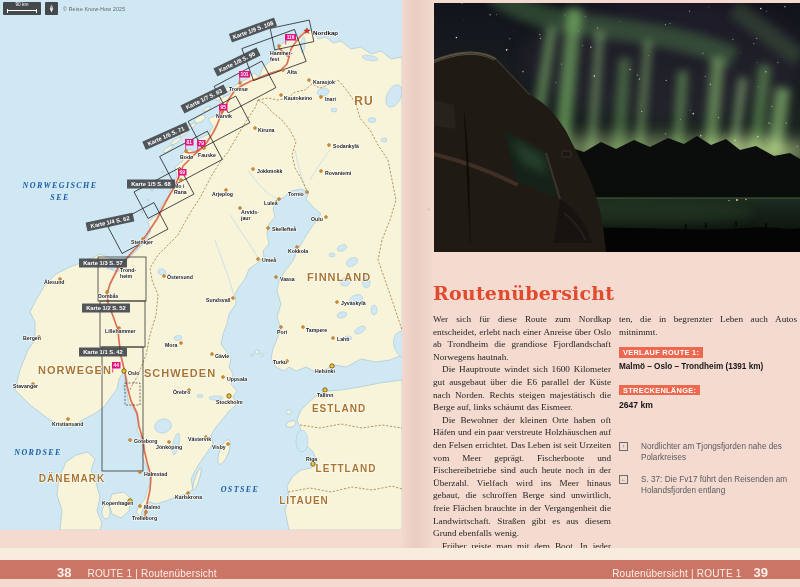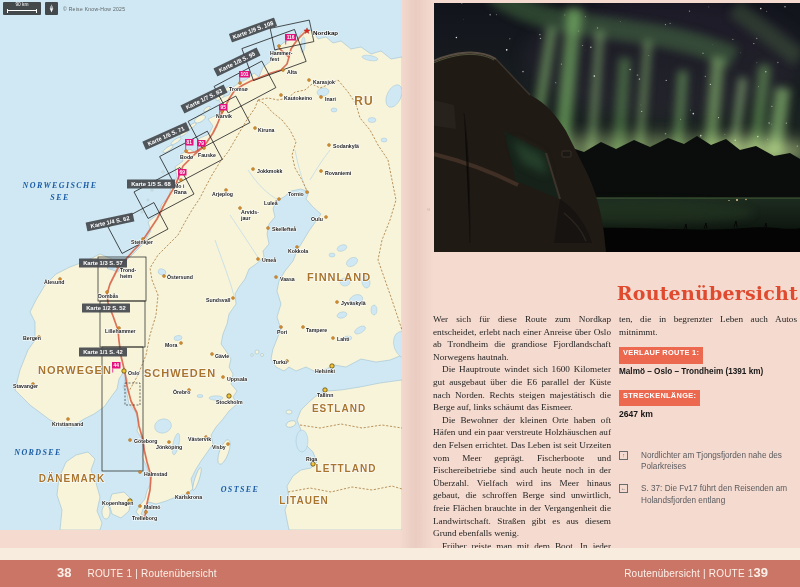--- a/index.html
+++ b/index.html
@@ -28,38 +28,38 @@
   .scale-label{font-size:4.8px;text-align:center;padding-top:1.2px;line-height:1;}
   .scale-line{margin:1.2px 4px 0;height:3.5px;border-left:1px solid #fff;border-right:1px solid #fff;position:relative;}
   .scale-line::after{content:"";position:absolute;left:0;right:0;top:1.2px;border-top:1px solid #fff;}
   .compassbox{position:absolute;left:45px;top:2px;width:13px;height:13px;background:rgba(52,55,58,.9);border-radius:1px;display:flex;align-items:center;justify-content:center;}
   .map-copyright{position:absolute;left:63px;top:6px;font-size:5px;color:#5d6164;letter-spacing:0.3px;}
   
   .photo{position:absolute;left:434px;top:3px;width:366px;height:249px;overflow:hidden;}
   .photo-credit{position:absolute;left:426px;top:206px;font-size:4px;color:#9a9a9a;writing-mode:vertical-rl;transform:rotate(180deg);letter-spacing:0.5px;}
   
   article{position:absolute;left:433px;top:282px;width:365px;}
-  .art-title{margin:0 0 9px 15px;font-family:"DejaVu Serif",serif;font-size:19px;font-weight:bold;color:#e04b30;letter-spacing:0.2px;text-align:right;}
+  .art-title{margin:0 0 9px 0;font-family:"DejaVu Serif",serif;font-size:19px;font-weight:bold;color:#e04b30;letter-spacing:0.2px;}
   .cols{display:flex;gap:8px;}
   .col{width:178px;font-family:"Liberation Serif",serif;font-size:9.2px;line-height:12.6px;color:#262625;text-align:justify;}
   .col p{margin:0;}
   .col p.ind{text-indent:9px;}
-  .tagbox{display:inline-block;background:#ec6950;color:#fff;font:bold 7.4px/1 "Liberation Sans",sans-serif;padding:2px 4px 7px;letter-spacing:0.3px;}
+  .tagbox{display:inline-block;background:#ec6950;color:#fff;font:bold 7.4px/1 "Liberation Sans",sans-serif;padding:2px 4px 1px;letter-spacing:0.3px;}
   .box-route{margin-top:8px;}
   .routelines{font:bold 8.2px/1.5 "Liberation Sans",sans-serif;color:#161616;margin-top:2px;text-align:left;}
   .box-dist{margin-top:11px;}
   .distval{font:bold 8.6px/1.4 "Liberation Sans",sans-serif;color:#161616;margin-top:2px;text-align:left;}
   .captions{margin-top:30px;}
   .caption{display:flex;gap:13px;font:8.2px/1.35 "Liberation Sans",sans-serif;color:#5a5b5f;margin-top:11px;text-align:left;}
   .cap-icon{flex:0 0 auto;width:7px;height:7px;border:1px solid #6a6b6f;font-size:5.5px;line-height:7px;text-align:center;color:#5a5b5f;margin-top:1px;}
   
   .prefooter{position:absolute;left:0;top:548px;width:800px;height:12px;background:#f8ecdf;}
-  .footer{position:absolute;left:0;top:560px;width:800px;height:27px;background:#ca7565;color:#fcf0e9;}
+  .footer{position:absolute;left:0;top:560px;width:800px;height:19px;background:#ca7565;color:#fcf0e9;}
   .f-left{position:absolute;left:57px;top:5px;display:flex;gap:16px;align-items:baseline;}
-  .f-right{position:absolute;right:32px;top:5px;display:flex;align-items:baseline;}
+  .f-right{position:absolute;right:32px;top:5px;display:flex;gap:12px;align-items:baseline;}
   .f-num{font-weight:bold;font-size:13px;}
   .f-label{font-size:10px;letter-spacing:0.2px;}
   .gutter{position:absolute;left:400px;top:0;width:33px;height:560px;pointer-events:none;
     background:linear-gradient(90deg,rgba(0,0,0,0) 0%,rgba(150,85,70,0.10) 48%,rgba(0,0,0,0) 100%);}
 </style>
 </head>
 <body>
 
 <div class="map-area">
   <svg id="map-svg" width="402" height="530" viewBox="0 0 402 530">

